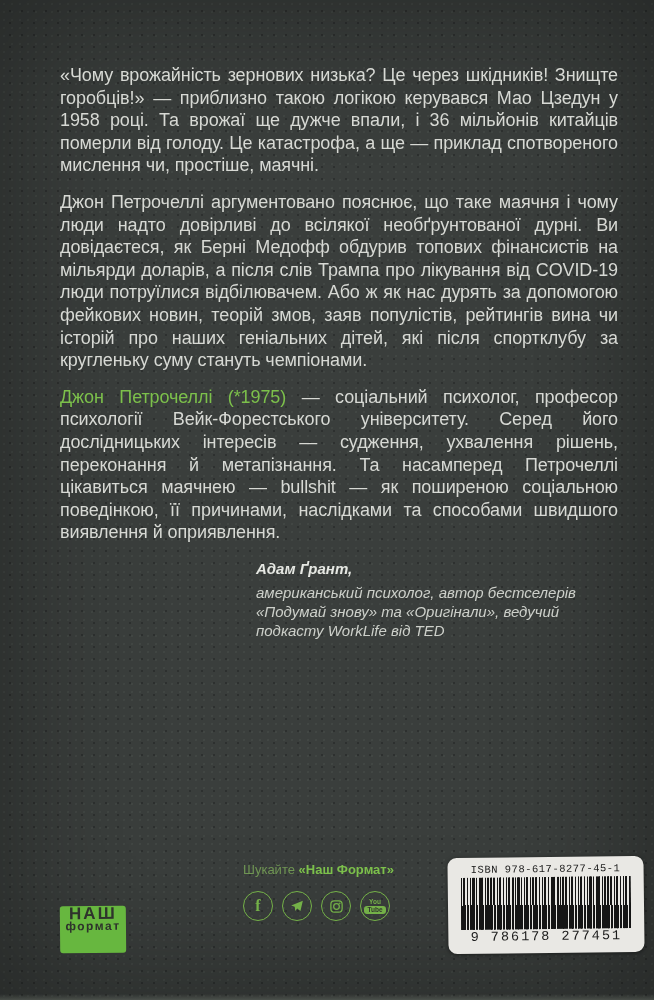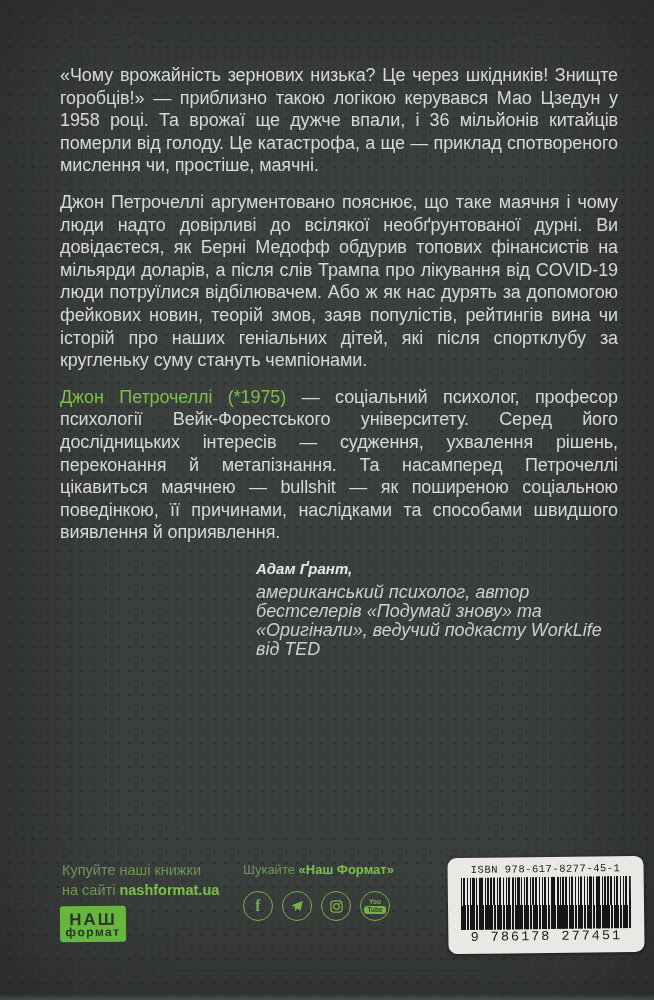--- a/index.html
+++ b/index.html
@@ -32,33 +32,33 @@
   .bio { margin-top:20px; color:#6fae4b; }
   .bio .bio-name { color:#7cc04b; font-weight:normal; }
   .quote { margin-top:18px; margin-bottom:0; }
   .attr { margin:10px 0 0 196px; }
   .attr-name {
     color:#e6e8e3; font-weight:bold; font-style:italic;
     font-size:15px; line-height:22px;
   }
   .attr-desc {
     color:#cdd0ca; font-style:italic;
-    font-size:18px; line-height:19px; margin-top:3px; max-width:360px;
+    font-size:15px; line-height:19px; margin-top:3px; max-width:360px;
   }
   
   .buy {
     position:absolute; left:62px; top:860px;
     font-size:14.5px; line-height:20px; color:#6f9553;
   }
   .buy b, .social-text b { color:#7cc04b; font-weight:bold; }
   .logo {
     position:absolute; left:60px; top:906px;
-    width:66px; height:36px;
+    width:66px; height:47px;
     background:#67b73f; border-radius:3px;
-    display:flex; flex-direction:column; align-items:center; justify-content:center;
+    display:flex; flex-direction:column; align-items:center; justify-content:flex-start;
     color:#2e332c; transform:rotate(-0.5deg);
   }
   .logo-top { font-weight:bold; font-size:17px; letter-spacing:2px; line-height:15px; }
   .logo-bottom { font-weight:bold; font-size:12px; letter-spacing:1.5px; line-height:10px; }
   .social { position:absolute; left:243px; top:860px; }
   .social-text { font-size:13px; line-height:20px; color:#6f9553; }
   .icons { display:flex; gap:9px; margin-top:11px; }
   .icon-circle {
     width:30px; height:30px; box-sizing:border-box;
     border:1.5px solid #74b148; border-radius:50%;
@@ -108,24 +108,20 @@
 
     <p class="body bio"><span class="bio-name">Джон Петрочеллі (*1975)</span><span> — соціальний психолог, професор психології Вейк-Форестського університету. Серед його дослідницьких інтересів — судження, ухвалення рішень, переконання й метапізнання. Та насамперед Петрочеллі цікавиться маячнею — bullshit — як поширеною соціальною поведінкою, її причинами, наслідками та способами швидшого виявлення й оприявлення.</span></p>
 
 
     <div class="attr">
       <div class="attr-name">Адам Ґрант,</div>
       <div class="attr-desc">американський психолог, автор бестселерів «Подумай знову» та «Оригінали», ведучий подкасту WorkLife від TED</div>
     </div>
   </div>
 
-  <div class="buy">
-    <div>Купуйте наші книжки</div>
-    <div><span>на сайті </span><b>nashformat.ua</b></div>
-  </div>
 
   <div class="logo">
     <div class="logo-top">НАШ</div>
     <div class="logo-bottom">формат</div>
   </div>
 
   <div class="social">
     <div class="social-text">
       <div><span>Шукайте </span><b>«Наш Формат»</b></div>
     </div>

